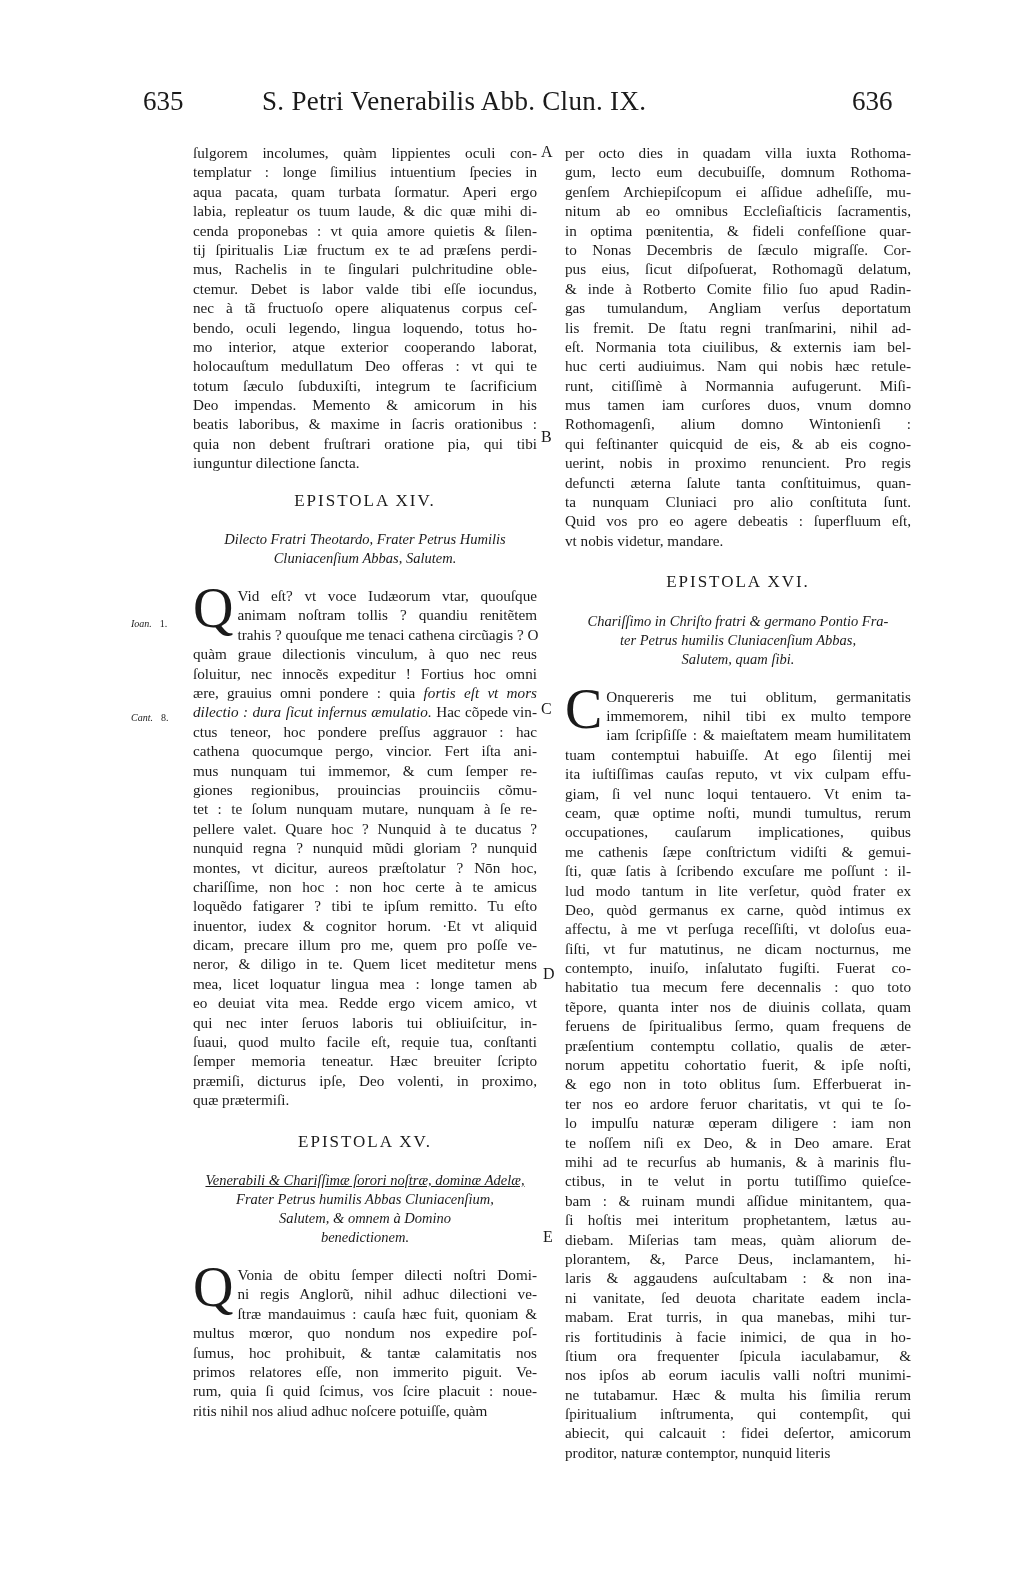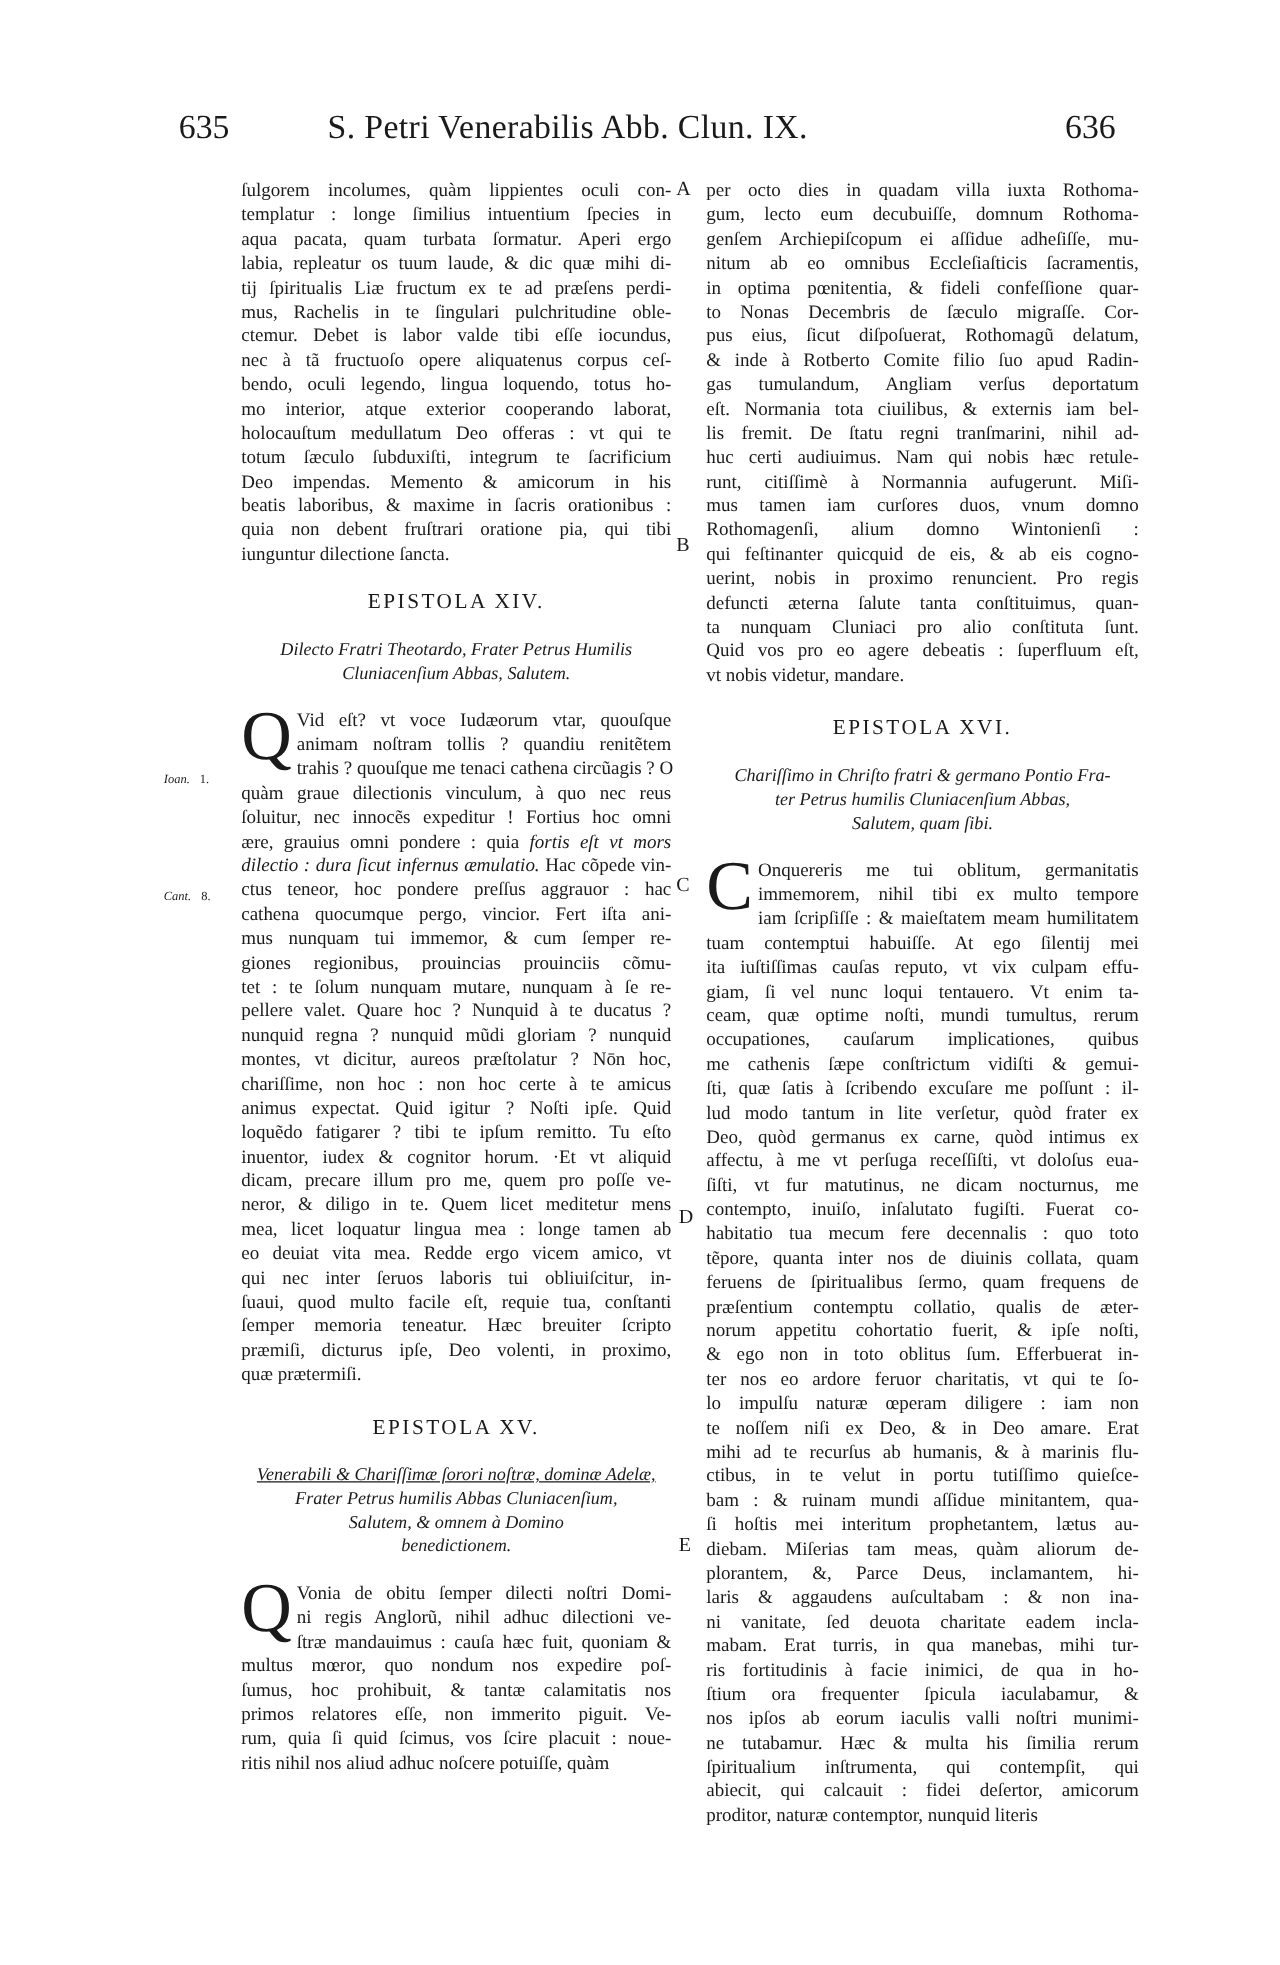--- a/index.html
+++ b/index.html
@@ -41,20 +41,21 @@
 
 <span class="margin-note" style="left:131px;top:618px;"><span>Ioan.</span><span class="margin-num">1.</span></span>
 <span class="margin-note" style="left:131px;top:712px;"><span>Cant.</span><span class="margin-num">8.</span></span>
 
 <div class="col col-left">
   <div>
       <span class="line">ſulgorem incolumes, quàm lippientes oculi con-</span>
       <span class="line">templatur : longe ſimilius intuentium ſpecies in</span>
       <span class="line">aqua pacata, quam turbata ſormatur. Aperi ergo</span>
       <span class="line">labia, repleatur os tuum laude, &amp; dic quæ mihi di-</span>
+      <span class="line">cenda proponebas : vt quia amore quietis &amp; ſilen-</span>
       <span class="line">tij ſpiritualis Liæ fructum ex te ad præſens perdi-</span>
       <span class="line">mus, Rachelis in te ſingulari pulchritudine oble-</span>
       <span class="line">ctemur. Debet is labor valde tibi eſſe iocundus,</span>
       <span class="line">nec à tã fructuoſo opere aliquatenus corpus ceſ-</span>
       <span class="line">bendo, oculi legendo, lingua loquendo, totus ho-</span>
       <span class="line">mo interior, atque exterior cooperando laborat,</span>
       <span class="line">holocauſtum medullatum Deo offeras : vt qui te</span>
       <span class="line">totum ſæculo ſubduxiſti, integrum te ſacrificium</span>
       <span class="line">Deo impendas. Memento &amp; amicorum in his</span>
       <span class="line">beatis laboribus, &amp; maxime in ſacris orationibus :</span>
@@ -79,21 +80,20 @@
         <span class="line"><em>dilectio : dura ſicut infernus æmulatio.</em> Hac cõpede vin-</span>
         <span class="line">ctus teneor, hoc pondere preſſus aggrauor : hac</span>
         <span class="line">cathena quocumque pergo, vincior. Fert iſta ani-</span>
         <span class="line">mus nunquam tui immemor, &amp; cum ſemper re-</span>
         <span class="line">giones regionibus, prouincias prouinciis cõmu-</span>
         <span class="line">tet : te ſolum nunquam mutare, nunquam à ſe re-</span>
         <span class="line">pellere valet. Quare hoc ? Nunquid à te ducatus ?</span>
         <span class="line">nunquid regna ? nunquid mũdi gloriam ? nunquid</span>
         <span class="line">montes, vt dicitur, aureos præſtolatur ? Nōn hoc,</span>
         <span class="line">chariſſime, non hoc : non hoc certe à te amicus</span>
-        <span class="line">animus expectat. Quid igitur ? Noſti ipſe. Quid</span>
         <span class="line">loquẽdo fatigarer ? tibi te ipſum remitto. Tu eſto</span>
         <span class="line">inuentor, iudex &amp; cognitor horum. ·Et vt aliquid</span>
         <span class="line">dicam, precare illum pro me, quem pro poſſe ve-</span>
         <span class="line">neror, &amp; diligo in te. Quem licet meditetur mens</span>
         <span class="line">mea, licet loquatur lingua mea : longe tamen ab</span>
         <span class="line">eo deuiat vita mea. Redde ergo vicem amico, vt</span>
         <span class="line">qui nec inter ſeruos laboris tui obliuiſcitur, in-</span>
         <span class="line">ſuaui, quod multo facile eſt, requie tua, conſtanti</span>
         <span class="line">ſemper memoria teneatur. Hæc breuiter ſcripto</span>
         <span class="line">præmiſi, dicturus ipſe, Deo volenti, in proximo,</span>
@@ -127,22 +127,22 @@
   <div>
       <span class="line">per octo dies in quadam villa iuxta Rothoma-</span>
       <span class="line">gum, lecto eum decubuiſſe, domnum Rothoma-</span>
       <span class="line">genſem Archiepiſcopum ei aſſidue adheſiſſe, mu-</span>
       <span class="line">nitum ab eo omnibus Eccleſiaſticis ſacramentis,</span>
       <span class="line">in optima pœnitentia, &amp; fideli confeſſione quar-</span>
       <span class="line">to Nonas Decembris de ſæculo migraſſe. Cor-</span>
       <span class="line">pus eius, ſicut diſpoſuerat, Rothomagũ delatum,</span>
       <span class="line">&amp; inde à Rotberto Comite filio ſuo apud Radin-</span>
       <span class="line">gas tumulandum, Angliam verſus deportatum</span>
+      <span class="line">lis fremit. De ſtatu regni tranſmarini, nihil ad-</span>
       <span class="line">eſt. Normania tota ciuilibus, &amp; externis iam bel-</span>
-      <span class="line">lis fremit. De ſtatu regni tranſmarini, nihil ad-</span>
       <span class="line">huc certi audiuimus. Nam qui nobis hæc retule-</span>
       <span class="line">runt, citiſſimè à Normannia aufugerunt. Miſi-</span>
       <span class="line">mus tamen iam curſores duos, vnum domno</span>
       <span class="line">Rothomagenſi, alium domno Wintonienſi :</span>
       <span class="line">qui feſtinanter quicquid de eis, &amp; ab eis cogno-</span>
       <span class="line">uerint, nobis in proximo renuncient. Pro regis</span>
       <span class="line">defuncti æterna ſalute tanta conſtituimus, quan-</span>
       <span class="line">ta nunquam Cluniaci pro alio conſtituta ſunt.</span>
       <span class="line">Quid vos pro eo agere debeatis : ſuperfluum eſt,</span>
       <span class="line last">vt nobis videtur, mandare.</span>

